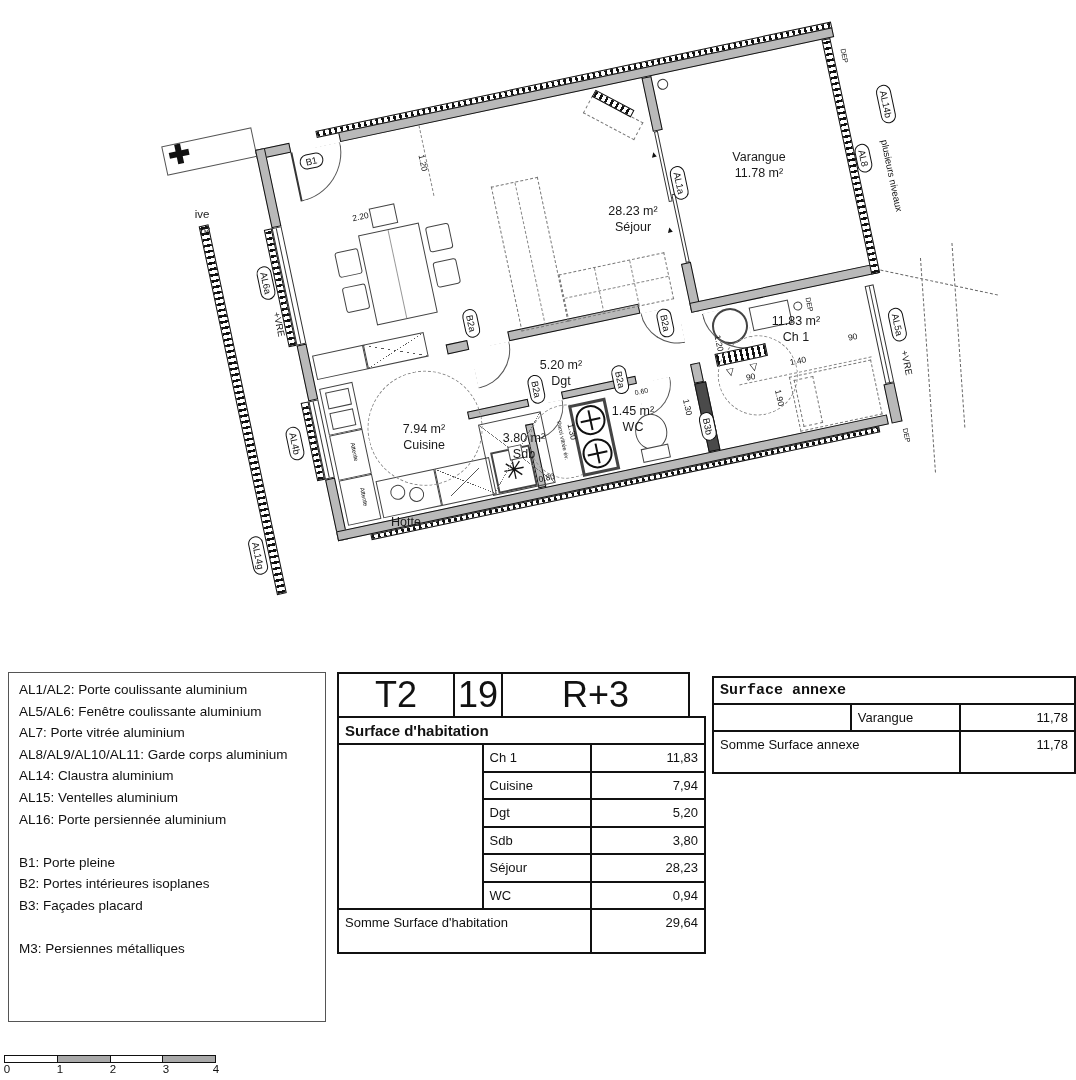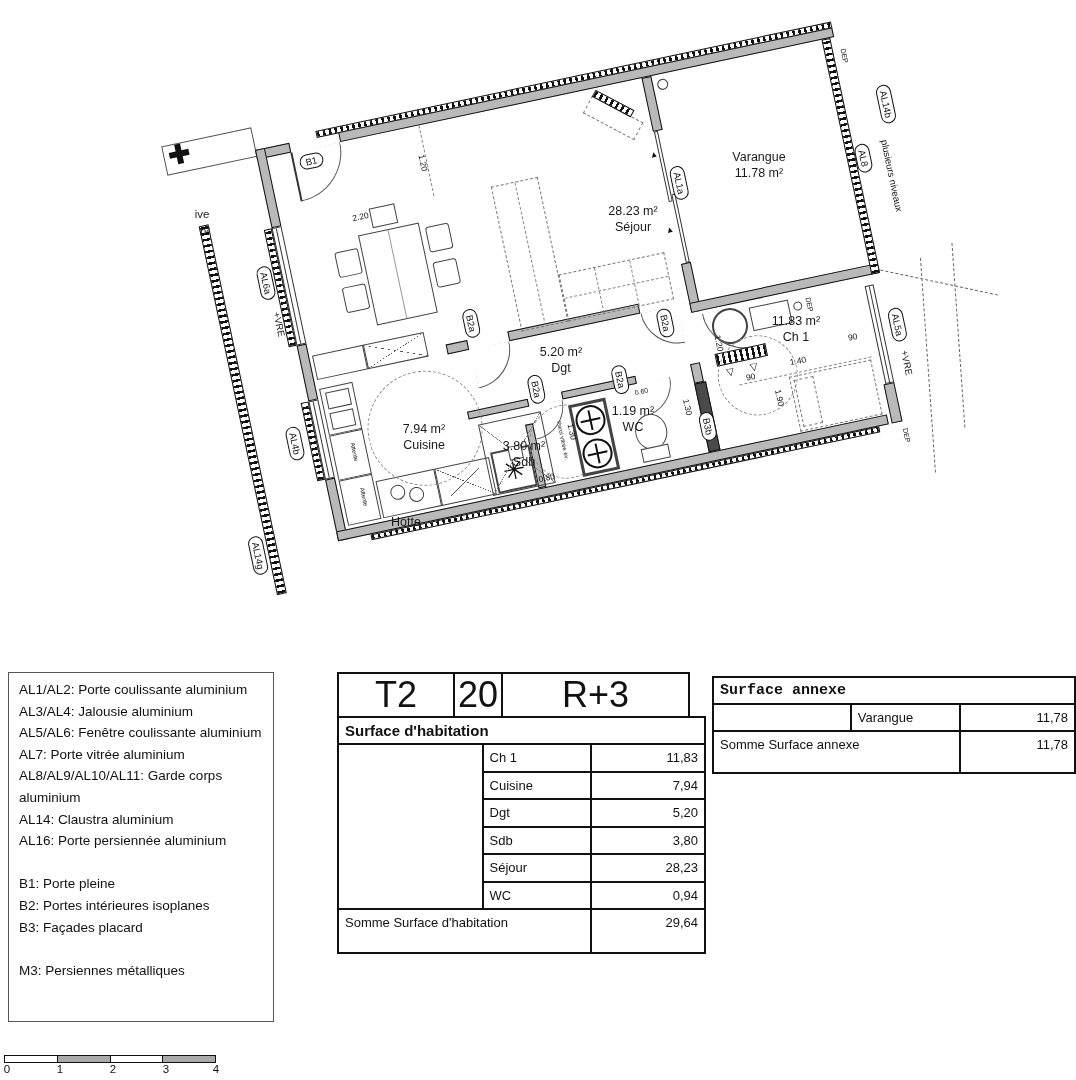--- a/index.html
+++ b/index.html
@@ -27,21 +27,21 @@
   .ann{position:absolute;font-size:7px;line-height:7px;white-space:nowrap;color:#111;z-index:5;}
   .tiny{font-size:6px;line-height:6px;}
   .wash{position:absolute;box-sizing:border-box;border:2.5px solid #111;border-radius:50%;background:#fff;}
   .wash:before{content:"";position:absolute;left:50%;top:10%;bottom:10%;width:2px;margin-left:-1px;background:#111;}
   .wash:after{content:"";position:absolute;top:50%;left:10%;right:10%;height:2px;margin-top:-1px;background:#111;}
   
   .rlabel{position:absolute;transform:translate(-50%,-50%);text-align:center;font-size:12.5px;
           line-height:1.3;white-space:nowrap;z-index:9;color:#1a1a1a;}
   .rlabel span{display:block;}
   
-  .legend{position:absolute;left:8px;top:672px;width:266px;height:350px;border:1.5px solid #555;
+  .legend{position:absolute;left:8px;top:672px;width:318px;height:350px;border:1.5px solid #555;
           font-size:13.5px;line-height:21.6px;padding:6px 0 0 10px;box-sizing:border-box;}
   .legend div{min-height:21.6px;}
   
   table{border-collapse:collapse;}
   td{border:2px solid #111;padding:0 6px;font-size:13px;vertical-align:middle;}
   .tbl-main{position:absolute;left:337px;top:672px;}
   .hdr td{font-size:36px;text-align:center;padding:0;}
   .sect td{font-weight:bold;font-size:15px;}
   .val{text-align:right;}
   .tot td{font-weight:normal;vertical-align:top;padding-top:5px;}
@@ -221,64 +221,64 @@
       <span>11.78 m²</span>
   </div>
   <div class="rlabel" style="left:796px;top:329px;">
     <span>11.83 m²</span>
       <span>Ch 1</span>
   </div>
   <div class="rlabel" style="left:424px;top:437px;">
     <span>7.94 m²</span>
       <span>Cuisine</span>
   </div>
-  <div class="rlabel" style="left:561px;top:360px;">
+  <div class="rlabel" style="left:561px;top:373px;">
     <span>5.20 m²</span>
       <span>Dgt</span>
   </div>
-  <div class="rlabel" style="left:524px;top:446px;margin-top:8px;">
+  <div class="rlabel" style="left:524px;top:446px;">
     <span>3.80 m²</span>
       <span>Sdb</span>
   </div>
   <div class="rlabel" style="left:633px;top:419px;">
-    <span>1.19 m²</span>
+    <span>1.45 m²</span>
       <span>WC</span>
   </div>
   <div class="rlabel" style="left:406px;top:522px;">
     <span>Hotte</span>
   </div>
   <div class="rlabel" style="left:202px;top:214px;font-size:11.5px;">
     <span>ive</span>
   </div>
   <div class="rlabel" style="left:205px;top:231px;font-size:11.5px;">
     <span>n²</span>
   </div>
 
   <div class="legend">
     <div>AL1/AL2: Porte coulissante aluminium</div>
-    <div>AL3/AL4: Jalousie aluminium</div>
     <div>AL5/AL6: Fenêtre coulissante aluminium</div>
     <div>AL7: Porte vitrée aluminium</div>
     <div>AL8/AL9/AL10/AL11: Garde corps aluminium</div>
     <div>AL14: Claustra aluminium</div>
+    <div>AL15: Ventelles aluminium</div>
     <div>AL16: Porte persiennée aluminium</div>
     <div></div>
     <div>B1: Porte pleine</div>
     <div>B2: Portes intérieures isoplanes</div>
     <div>B3: Façades placard</div>
     <div></div>
     <div>M3: Persiennes métalliques</div>
   </div>
 
   <div class="tbl-main">
     <table>
       <tbody>
           <tr class="hdr">
         <td style="width:114px;">T2</td>
-        <td style="width:46px;">20</td>
+        <td style="width:46px;">19</td>
         <td style="width:185px;">R+3</td>
       </tr>
     </tbody>
       </table>
     <table style="margin-top:-2px;">
       <tbody>
           <tr class="sect" style="height:27px;">
         <td colspan="3" style="width:353px;">Surface d'habitation</td>
       </tr>
       <tr style="height:27.5px;">

